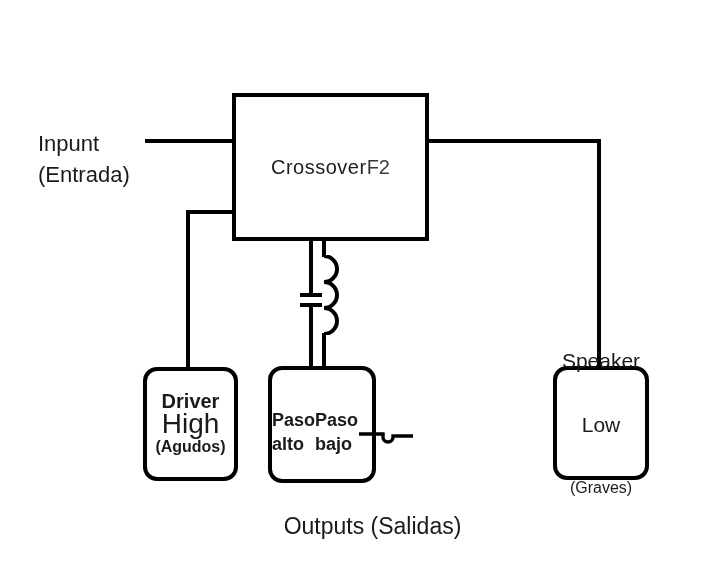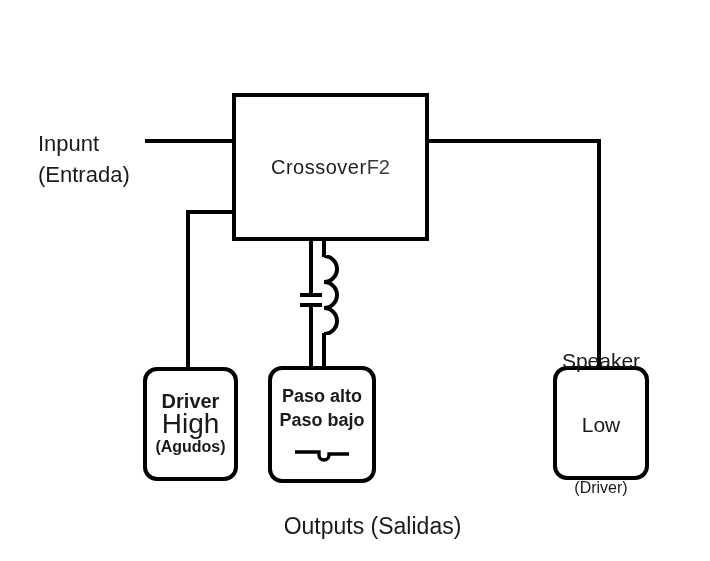--- a/index.html
+++ b/index.html
@@ -27,21 +27,21 @@
   
   #input-label{position:absolute;left:38px;top:112px;width:146px;
     font-size:22px;line-height:31px;margin-top:16px;}
   
   #driver-box{left:143px;top:367px;width:95px;height:114px;
     display:flex;flex-direction:column;align-items:center;justify-content:center;}
   #driver-box .l1{font-weight:bold;font-size:20px;line-height:21px;}
   #driver-box .l2{font-size:28px;line-height:24px;}
   #driver-box .l3{font-size:16px;line-height:22px;font-weight:bold;}
   #passband-box{left:268px;top:366px;width:108px;height:117px;
-    display:flex;flex-direction:column;align-items:center;padding-top:14px;}
+    display:flex;align-items:center;padding-top:14px;}
   #passband-box .l1,#passband-box .l2{font-weight:bold;font-size:18px;line-height:24px;}
   #passband-box svg{margin-top:14px;}
   #speaker-box{left:553px;top:366px;width:96px;height:114px;
     display:flex;flex-direction:column;align-items:center;justify-content:center;gap:40px;}
   #speaker-box .l1,#speaker-box .l2{font-size:21px;line-height:24px;}
   #speaker-box .l3{font-size:16px;line-height:21px;}
   
   #outputs-caption{position:absolute;left:250px;top:513px;width:245px;
     text-align:center;font-size:23px;}
   .iconwrap{position:absolute;line-height:0;}
@@ -94,18 +94,18 @@
     <span>
       <svg width="56" height="18" viewBox="0 0 56 18">
         <path d="M1 6 H25 V9 A5 5 0 0 0 35 9 V8 H55" fill="none" stroke="#000" stroke-width="3.4"></path>
       </svg>
     </span>
   </div>
 
   <div id="speaker-box" class="box rounded">
     <div class="l1">Speaker</div>
     <div class="l2">Low</div>
-    <div class="l3">(Driver)</div>
+    <div class="l3">(Graves)</div>
   </div>
 
   <div id="outputs-caption">Outputs (Salidas)</div>
 
 </div>
 
 </body></html>

